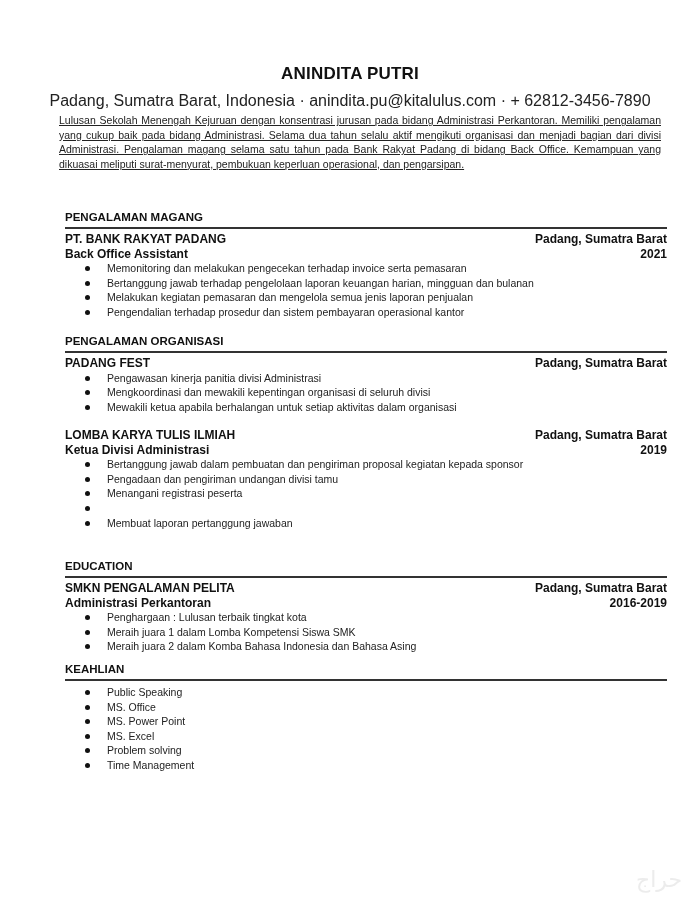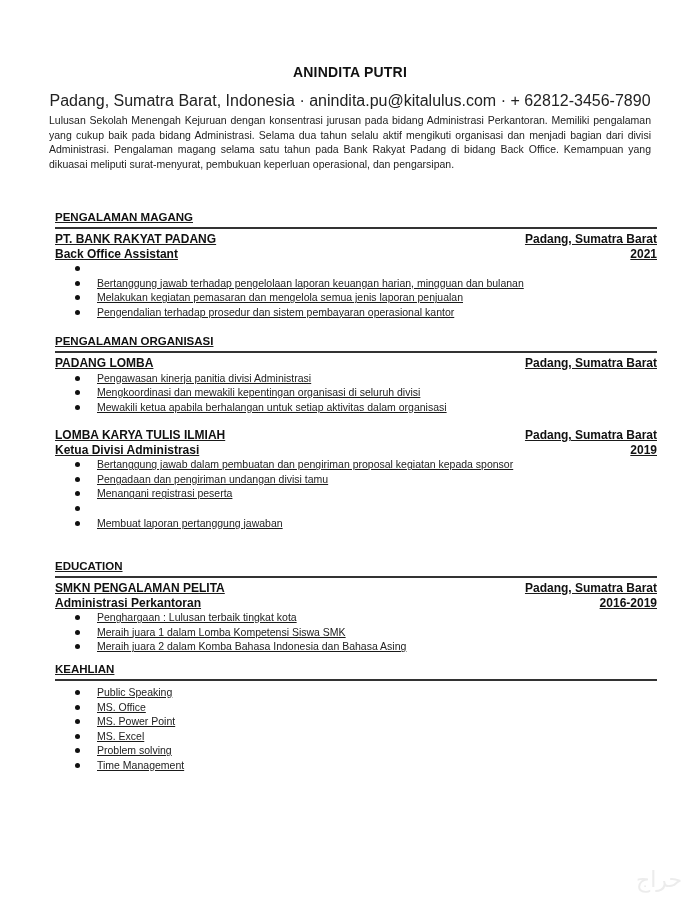--- a/index.html
+++ b/index.html
@@ -1,22 +1,22 @@
 <!DOCTYPE html>
 <html><head>
   <meta charset="utf-8">
   <style>
     * { box-sizing: border-box; margin: 0; padding: 0; }
     html, body { width: 700px; height: 906px; background: #ffffff; overflow: hidden; }
     body { font-family: "Liberation Sans", sans-serif; color: #1a1a1a; position: relative; }
     .page { position: absolute; left: 49px; top: 0; width: 602px; }
-    .name { position: absolute; top: 64px; left: 0; width: 602px; text-align: center; font-weight: bold; font-size: 14px; letter-spacing: 0.2px; color: #111; }
+    .name { position: absolute; top: 64px; left: 0; width: 602px; text-align: center; font-weight: bold; font-size: 17px; letter-spacing: 0.2px; color: #111; }
     .contact { position: absolute; top: 92px; left: 0; width: 602px; text-align: center; font-size: 16px; color: #222; }
-    .summary { position: absolute; top: 113px; left: 0; width: 602px; font-size: 10.5px; line-height: 14.6px; text-align: justify; color: #222; }
-    .section { position: absolute; left: 6px; width: 602px; text-decoration: underline; }
+    .summary { position: absolute; top: 113px; left: 10px; width: 602px; font-size: 10.5px; line-height: 14.6px; text-align: justify; color: #222; text-decoration: underline; }
+    .section { position: absolute; left: 16px; width: 602px; }
     .sec-title { font-weight: bold; font-size: 11.5px; color: #111; height: 16px; line-height: 16px; }
     .sec-rule { height: 2px; background: #333; margin-top: 2px; margin-bottom: 3px; }
     .entry-row { display: flex; justify-content: space-between; font-weight: bold; font-size: 12px; height: 14.5px; line-height: 14.5px; color: #111; }
     ul.bullets { list-style: none; }
     ul.bullets li { position: relative; padding-left: 42px; font-size: 10.5px; height: 14.6px; line-height: 14.6px; color: #222; }
     ul.bullets li .dot { position: absolute; left: 20px; top: 5px; width: 5px; height: 5px; border-radius: 50%; background: #111; }
     .gap { height: 14px; }
     .watermark { position: absolute; right: 18px; bottom: 14px; font-size: 22px; color: #ececec; font-family: "DejaVu Sans", sans-serif; }
   </style>
 </head>
@@ -32,32 +32,32 @@
     <div class="sec-rule"></div>
     <div class="entry-row">
       <span>PT. BANK RAKYAT PADANG</span>
       <span>Padang, Sumatra Barat</span>
     </div>
     <div class="entry-row">
       <span>Back Office Assistant</span>
       <span>2021</span>
     </div>
     <ul class="bullets">
-      <li><span class="dot"></span></li>
+      <li><span class="dot"></span><span>Memonitoring dan melakukan pengecekan terhadap invoice serta pemasaran</span></li>
       <li><span class="dot"></span><span>Bertanggung jawab terhadap pengelolaan laporan keuangan harian, mingguan dan bulanan</span></li>
       <li><span class="dot"></span><span>Melakukan kegiatan pemasaran dan mengelola semua jenis laporan penjualan</span></li>
       <li><span class="dot"></span><span>Pengendalian terhadap prosedur dan sistem pembayaran operasional kantor</span></li>
     </ul>
   </div>
 
   <div class="section" style="top:333px;">
     <div class="sec-title">PENGALAMAN ORGANISASI</div>
     <div class="sec-rule"></div>
     <div class="entry-row">
-      <span>PADANG LOMBA</span>
+      <span>PADANG FEST</span>
       <span>Padang, Sumatra Barat</span>
     </div>
     <ul class="bullets">
       <li><span class="dot"></span><span>Pengawasan kinerja panitia divisi Administrasi</span></li>
       <li><span class="dot"></span><span>Mengkoordinasi dan mewakili kepentingan organisasi di seluruh divisi</span></li>
       <li><span class="dot"></span><span>Mewakili ketua apabila berhalangan untuk setiap aktivitas dalam organisasi</span></li>
     </ul>
     <div class="gap"></div>
     <div class="entry-row">
       <span>LOMBA KARYA TULIS ILMIAH</span>

